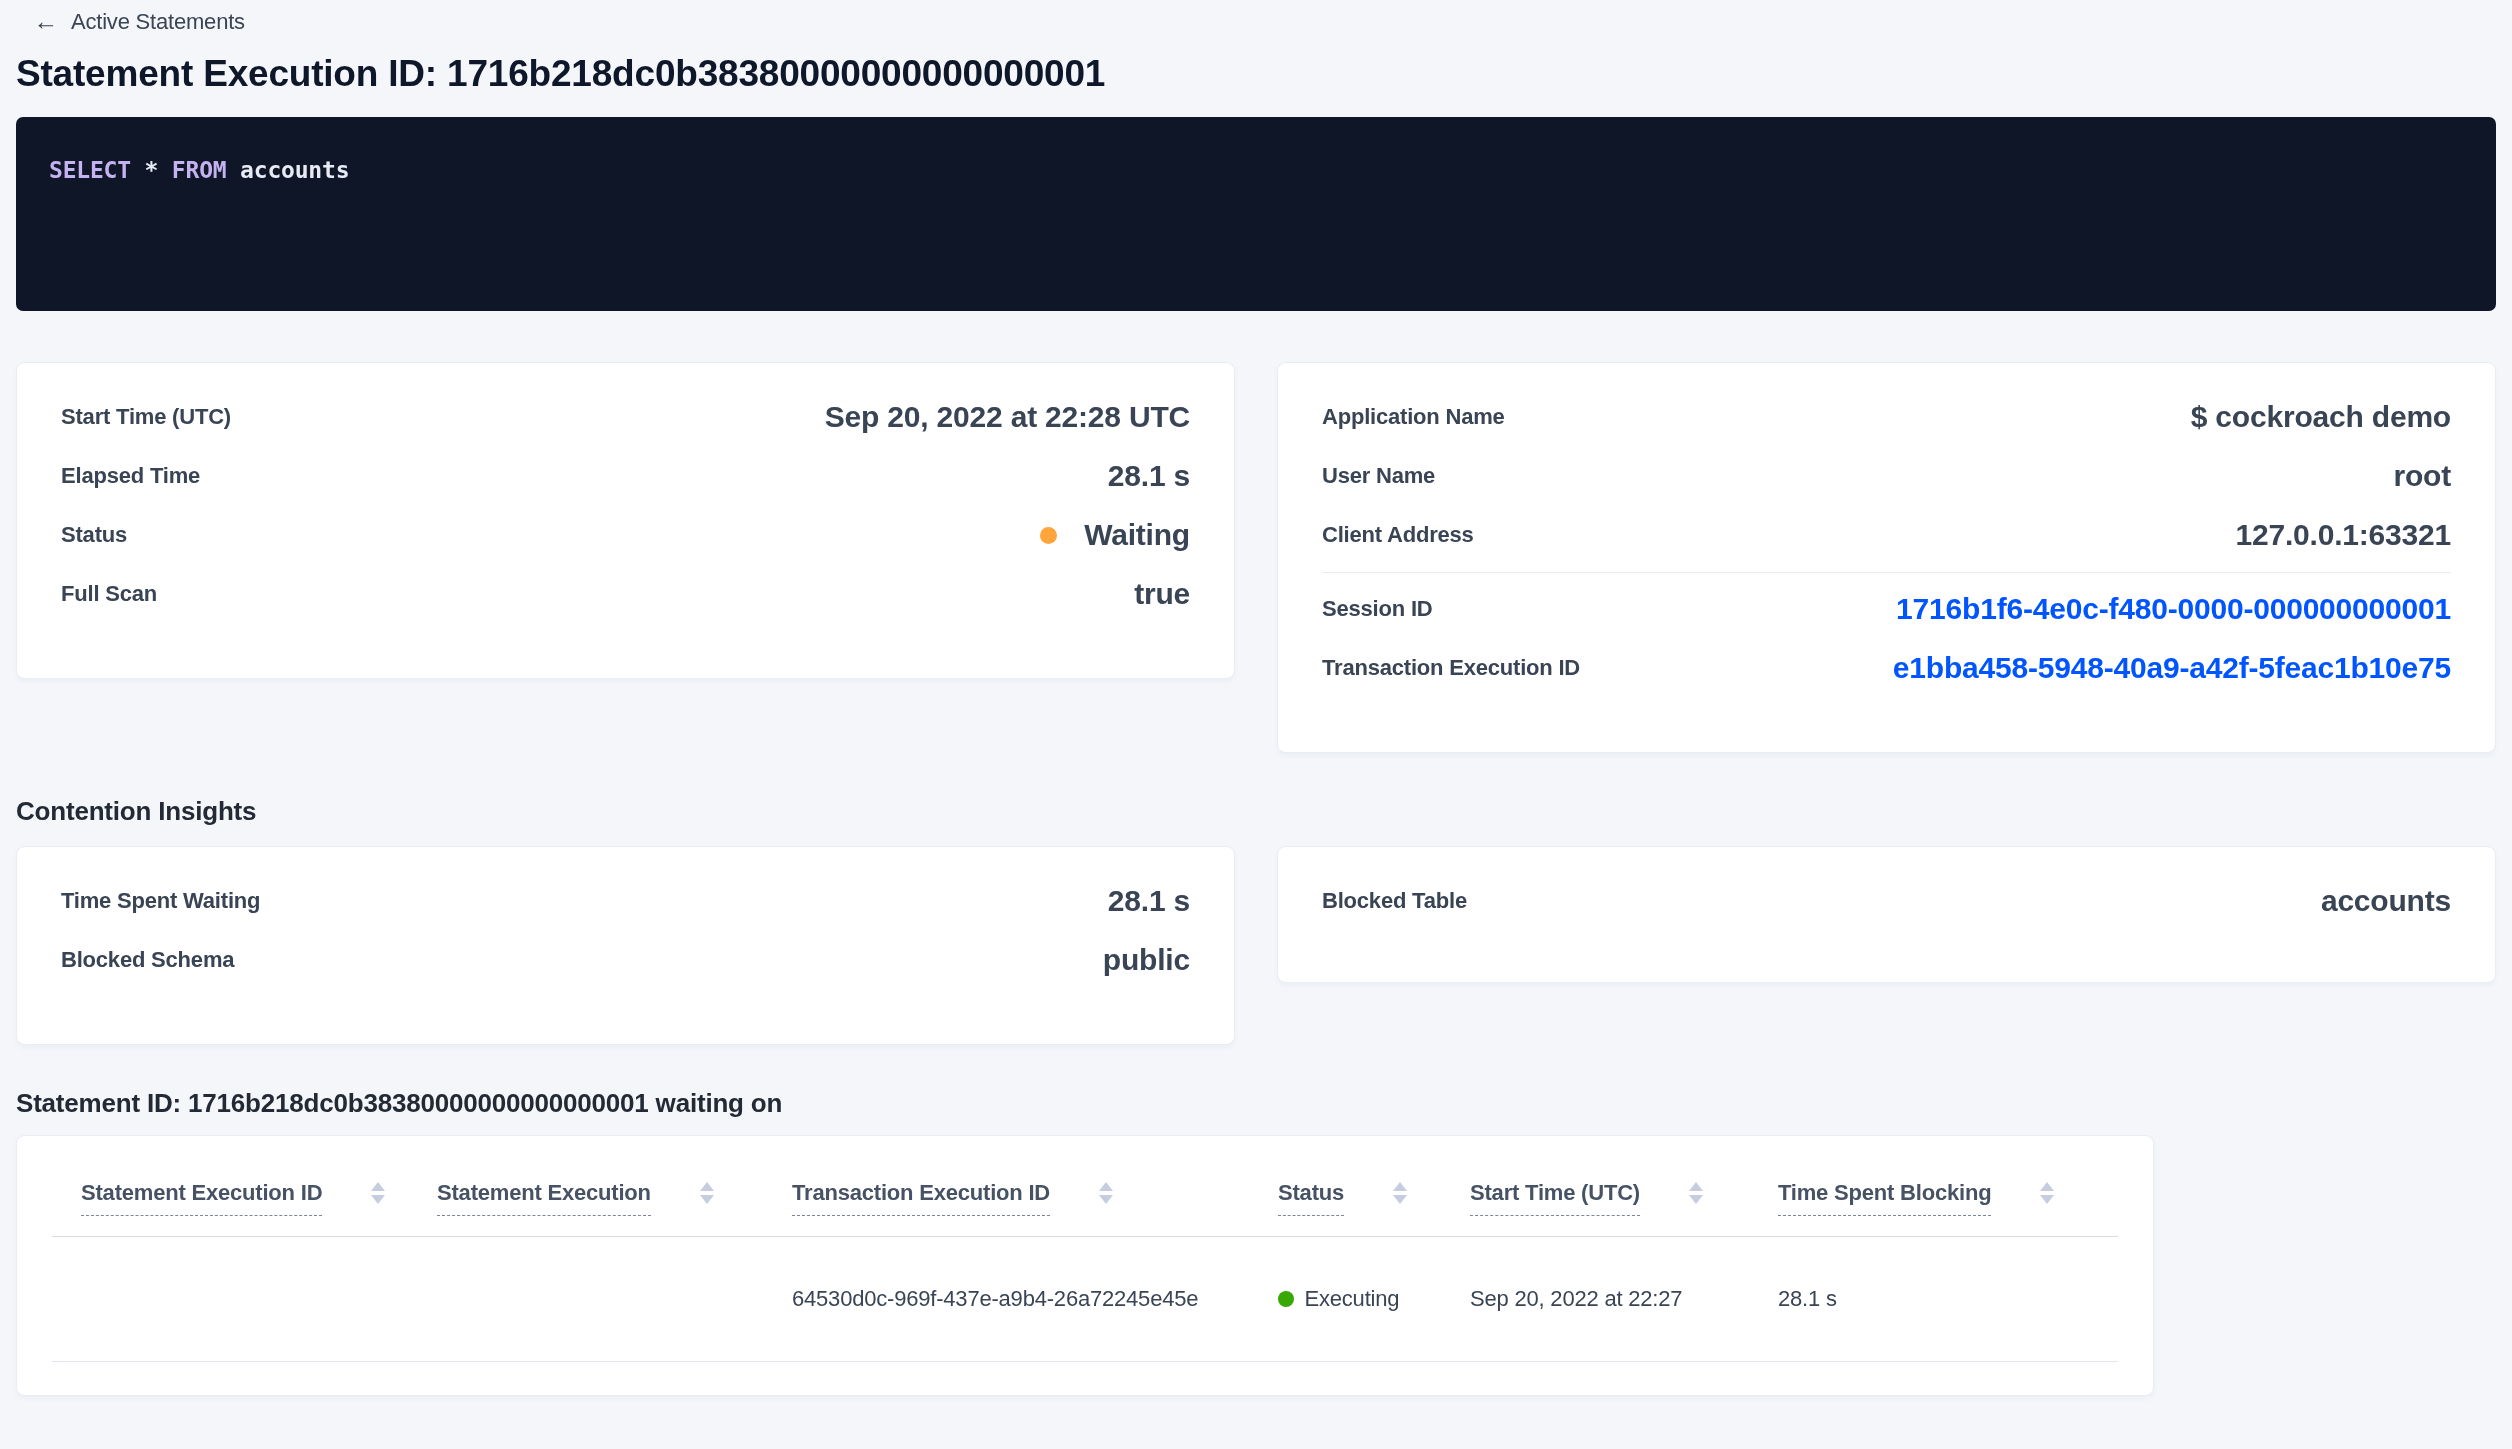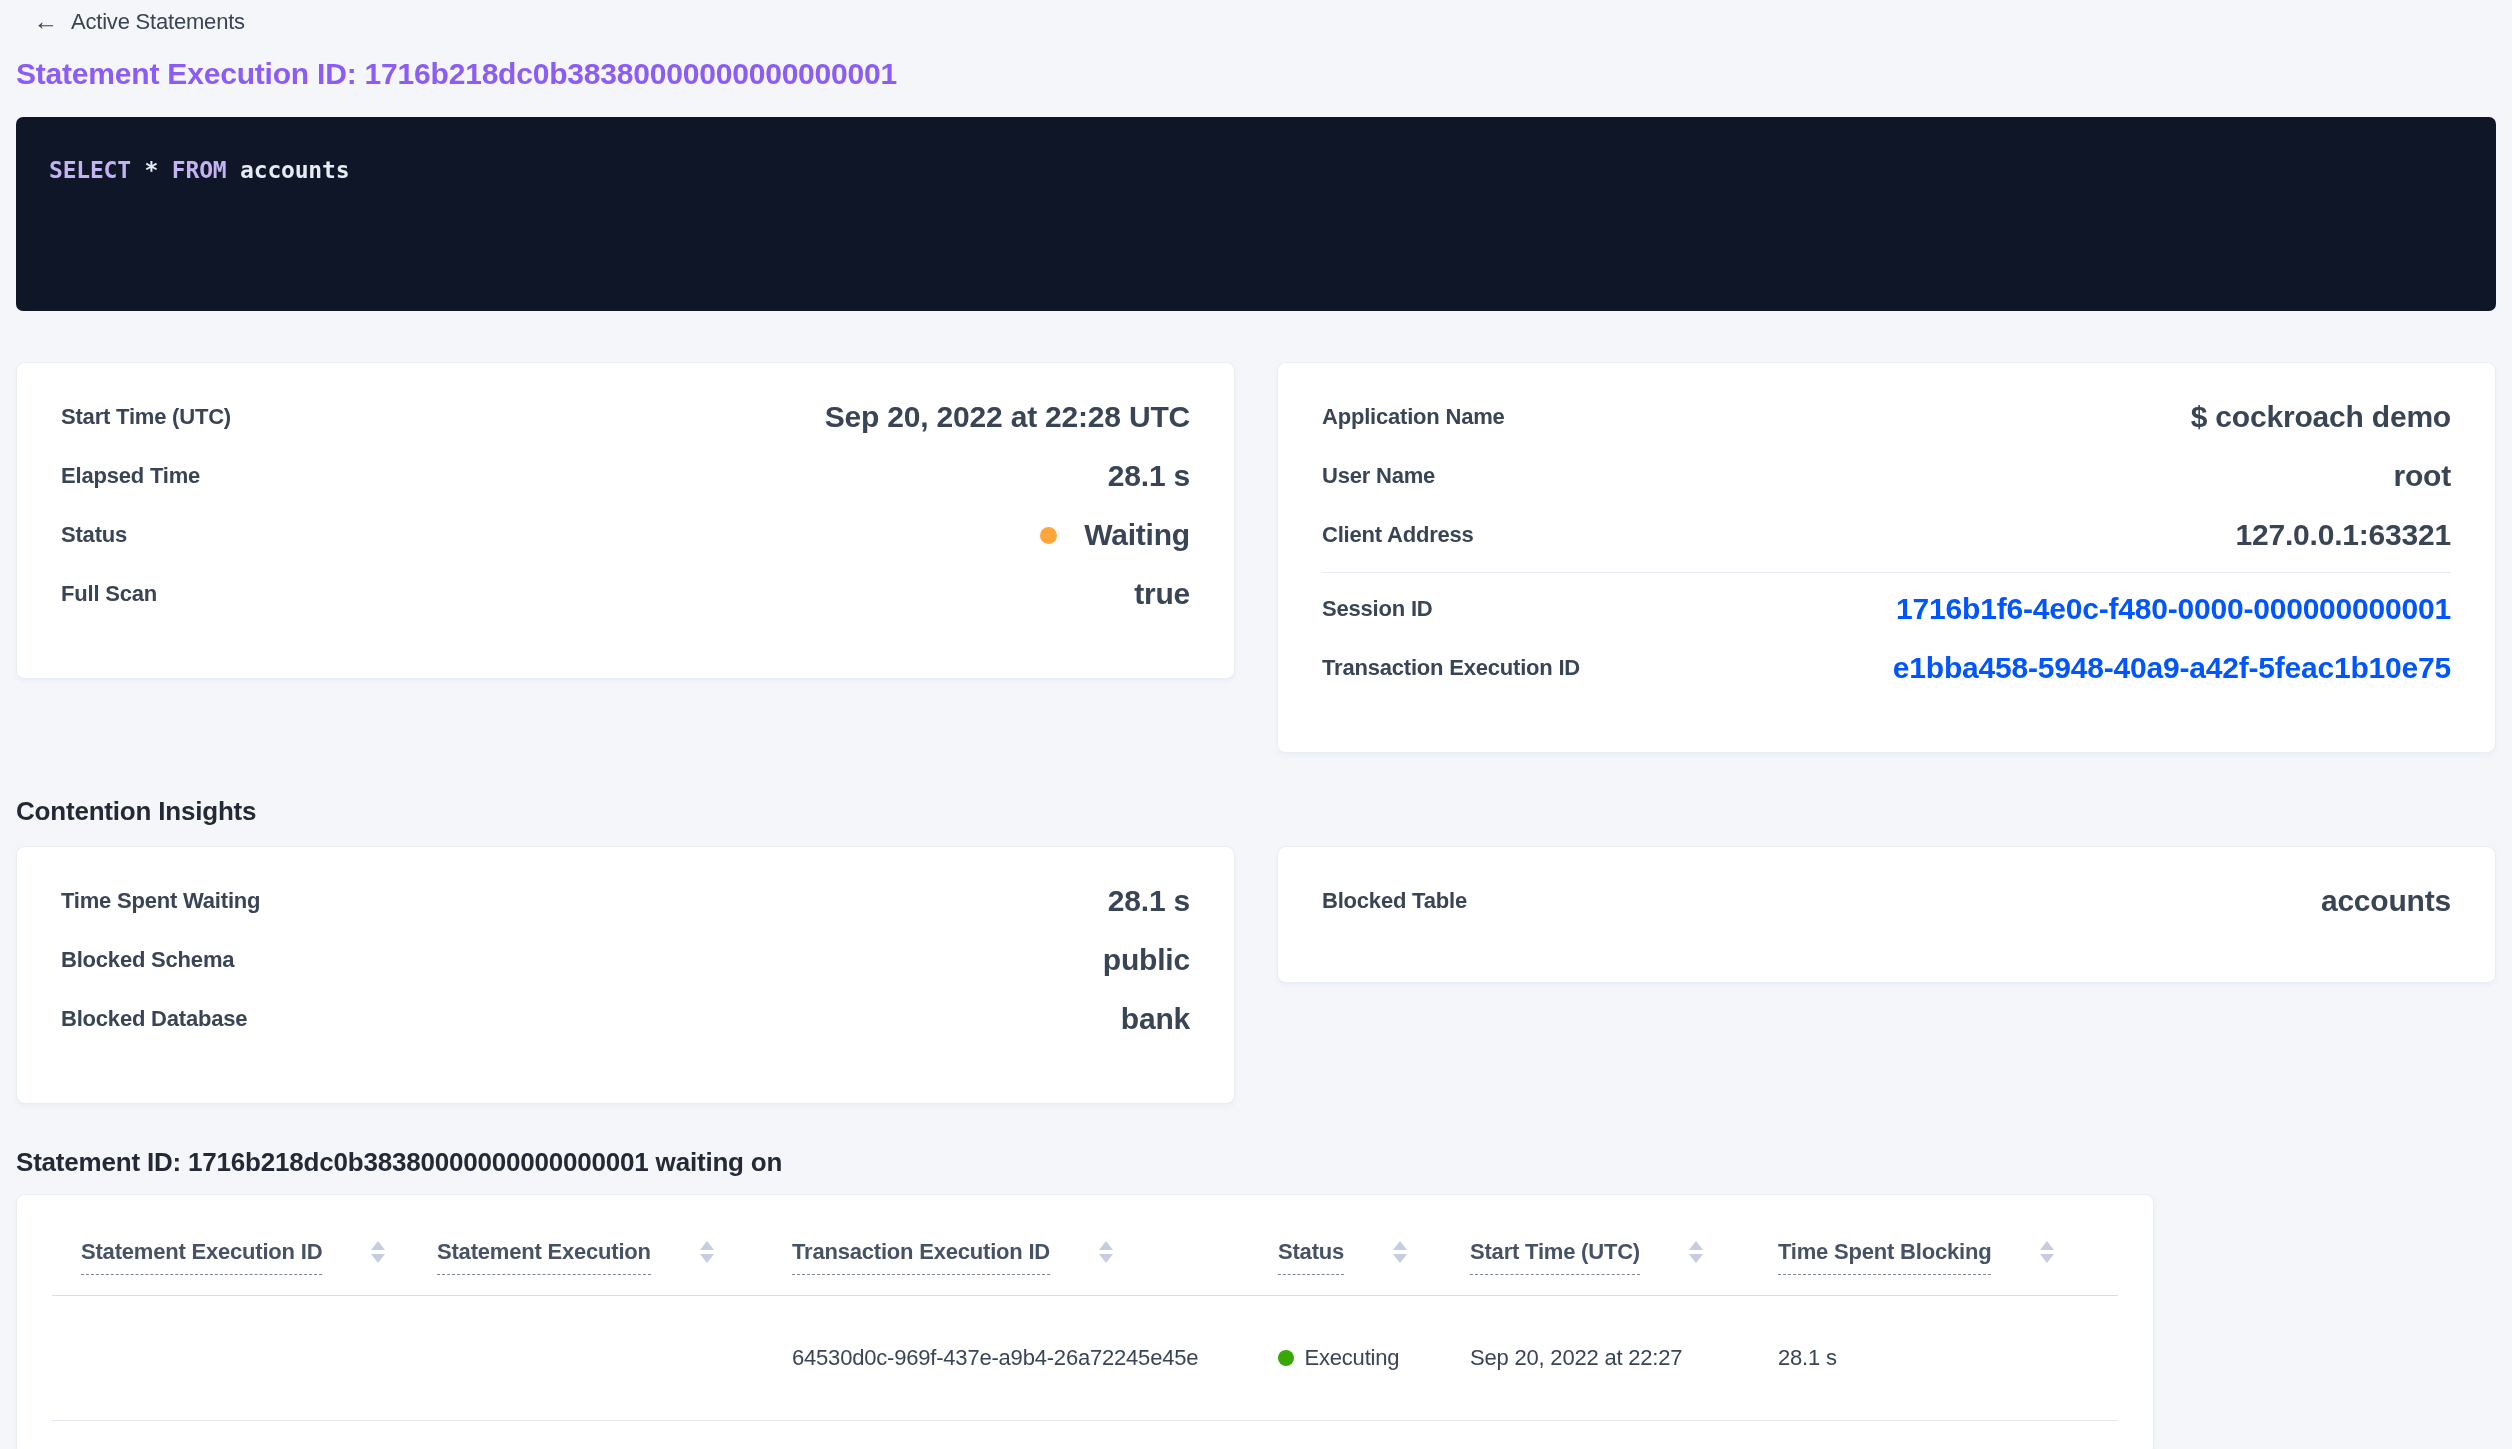--- a/index.html
+++ b/index.html
@@ -17,21 +17,21 @@
   .back-row {
     display: flex; align-items: center; gap: 13px;
     margin-left: 17.6px; height: 30px;
     font-size: 22px; color: #394455; cursor: pointer; width: fit-content;
   }
   .back-arrow { font-size: 24.6px; line-height: 24.6px; color: #394455; }
 
   
   .title {
     margin-top: 19.3px;
-    font-size: 30px; line-height: 35px; font-weight: 700; color: #8b5cf6;
+    font-size: 37px; line-height: 35px; font-weight: 700; color: #0f172a;
   }
 
   
   .sql-box {
     margin-top: 26px; height: 194px; border-radius: 7px;
     background: #0e1627; padding: 40px 33px 0 33px;
   }
   .sql-box code {
     font-family: "DejaVu Sans Mono", "Liberation Mono", monospace;
     font-size: 23px; font-weight: 600; color: #e7ebf4;
@@ -164,24 +164,20 @@
   <div class="cards-row tight">
 
     <section class="card">
       <div class="kv-row">
         <span class="kv-label">Time Spent Waiting</span>
         <span class="kv-value">28.1 s</span>
       </div>
       <div class="kv-row">
         <span class="kv-label">Blocked Schema</span>
         <span class="kv-value">public</span>
-      </div>
-      <div class="kv-row">
-        <span class="kv-label">Blocked Database</span>
-        <span class="kv-value">bank</span>
       </div>
     </section>
 
     <section class="card short">
       <div class="kv-row">
         <span class="kv-label">Blocked Table</span>
         <span class="kv-value">accounts</span>
       </div>
     </section>
 

